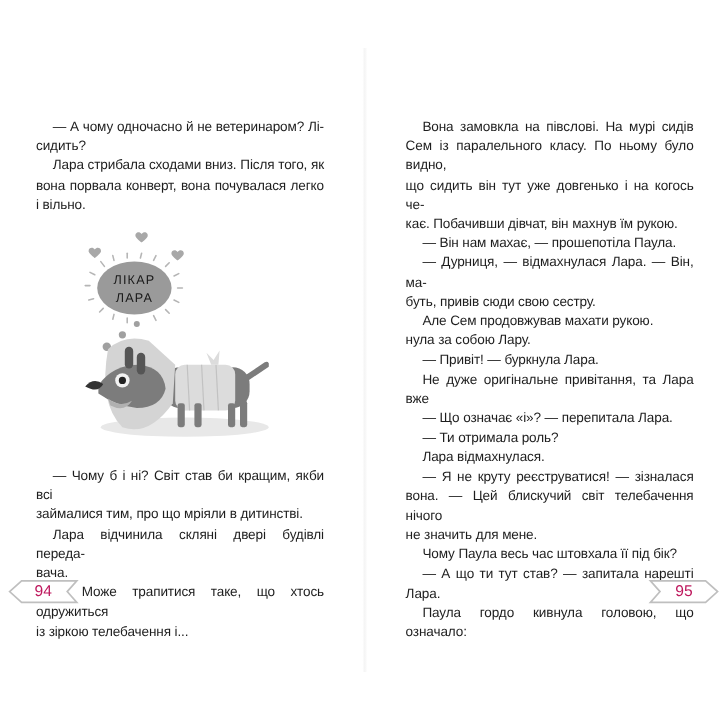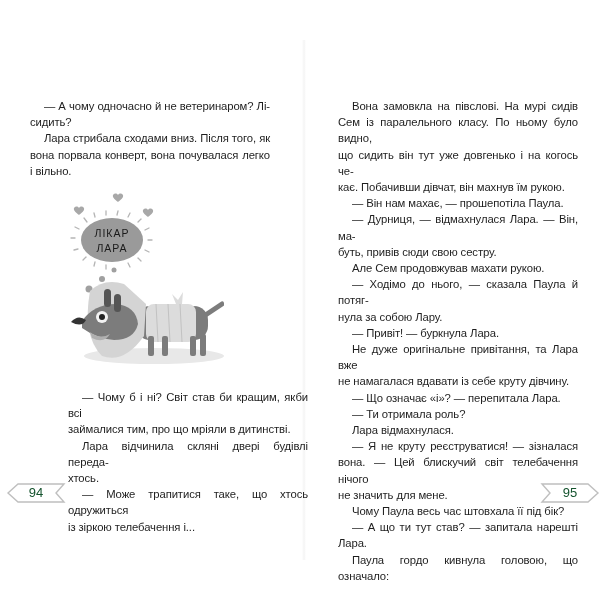--- a/index.html
+++ b/index.html
@@ -19,30 +19,30 @@
   .page.right { left: 334px; width: 240px; }
   .para {
     font-size: 11.3px; line-height: 16.2px; margin: 0;
     text-align: justify; text-align-last: left;
     letter-spacing: -0.1px;
   }
   .para.indent { text-indent: 14px; }
   .line { display: block; white-space: nowrap; }
   .line.just { text-align: justify; text-align-last: justify; white-space: normal; }
   .illustration { position: absolute; left: 50px; top: 186px; width: 170px; height: 180px; }
-  .left-bottom { position: absolute; left: 26px; top: 389px; width: 240px; margin-left: 38px; }
+  .left-bottom { position: absolute; left: 26px; top: 389px; width: 240px; }
   .page-num {
     position: absolute; top: 482px; width: 60px; height: 22px;
   }
   .page-num.left-num { left: 2px; }
   .page-num.right-num { left: 536px; }
   .page-num svg { position: absolute; left: 0; top: 0; }
   .page-num span {
     position: absolute; top: 3px; width: 60px; text-align: center;
-    font-size: 13px; color: #14532d;
+    font-size: 13px; color: #be185d;
   }
 </style>
 </head>
 <body>
 
 <div class="spread">
   <div class="gutter"></div>
 
   <div class="page left">
     <p class="para indent">
@@ -128,21 +128,21 @@
     </svg>
   </div>
 
   <div class="left-bottom">
     <p class="para indent">
       <span class="line just">— Чому б і ні? Світ став би кращим, якби всі</span>
       <span class="line" style="text-indent:0">займалися тим, про що мріяли в дитинстві.</span>
     </p>
     <p class="para indent">
       <span class="line just">Лара відчинила скляні двері будівлі переда-</span>
-      <span class="line" style="text-indent:0">хтось.</span>
+      <span class="line" style="text-indent:0">вача.</span>
     </p>
     <p class="para indent">
       <span class="line just">— Може трапитися таке, що хтось одружиться</span>
       <span class="line" style="text-indent:0">із зіркою телебачення і...</span>
     </p>
   </div>
 
   <div class="page-num left-num">
     <svg width="60" height="22" viewBox="0 0 60 22">
       <path d="M2 11 L12 2 L58 2 L50 11 L58 20 L12 20 Z" fill="#ffffff" stroke="#bfbfbf" stroke-width="1.4"></path>
@@ -161,29 +161,27 @@
       <span class="line">— Він нам махає, — прошепотіла Паула.</span>
     </p>
     <p class="para indent">
       <span class="line just">— Дурниця, — відмахнулася Лара. — Він, ма-</span>
       <span class="line" style="text-indent:0">буть, привів сюди свою сестру.</span>
     </p>
     <p class="para indent">
       <span class="line">Але Сем продовжував махати рукою.</span>
     </p>
     <p class="para indent">
-      <span class="line just">— Ходімо до нього, — сказала Паула й потяг-</span>
       <span class="line" style="text-indent:0">нула за собою Лару.</span>
     </p>
     <p class="para indent">
       <span class="line">— Привіт! — буркнула Лара.</span>
     </p>
     <p class="para indent">
       <span class="line just">Не дуже оригінальне привітання, та Лара вже</span>
-      <span class="line" style="text-indent:0">не намагалася вдавати із себе круту дівчину.</span>
     </p>
     <p class="para indent">
       <span class="line">— Що означає «і»? — перепитала Лара.</span>
     </p>
     <p class="para indent">
       <span class="line">— Ти отримала роль?</span>
     </p>
     <p class="para indent">
       <span class="line">Лара відмахнулася.</span>
     </p>

